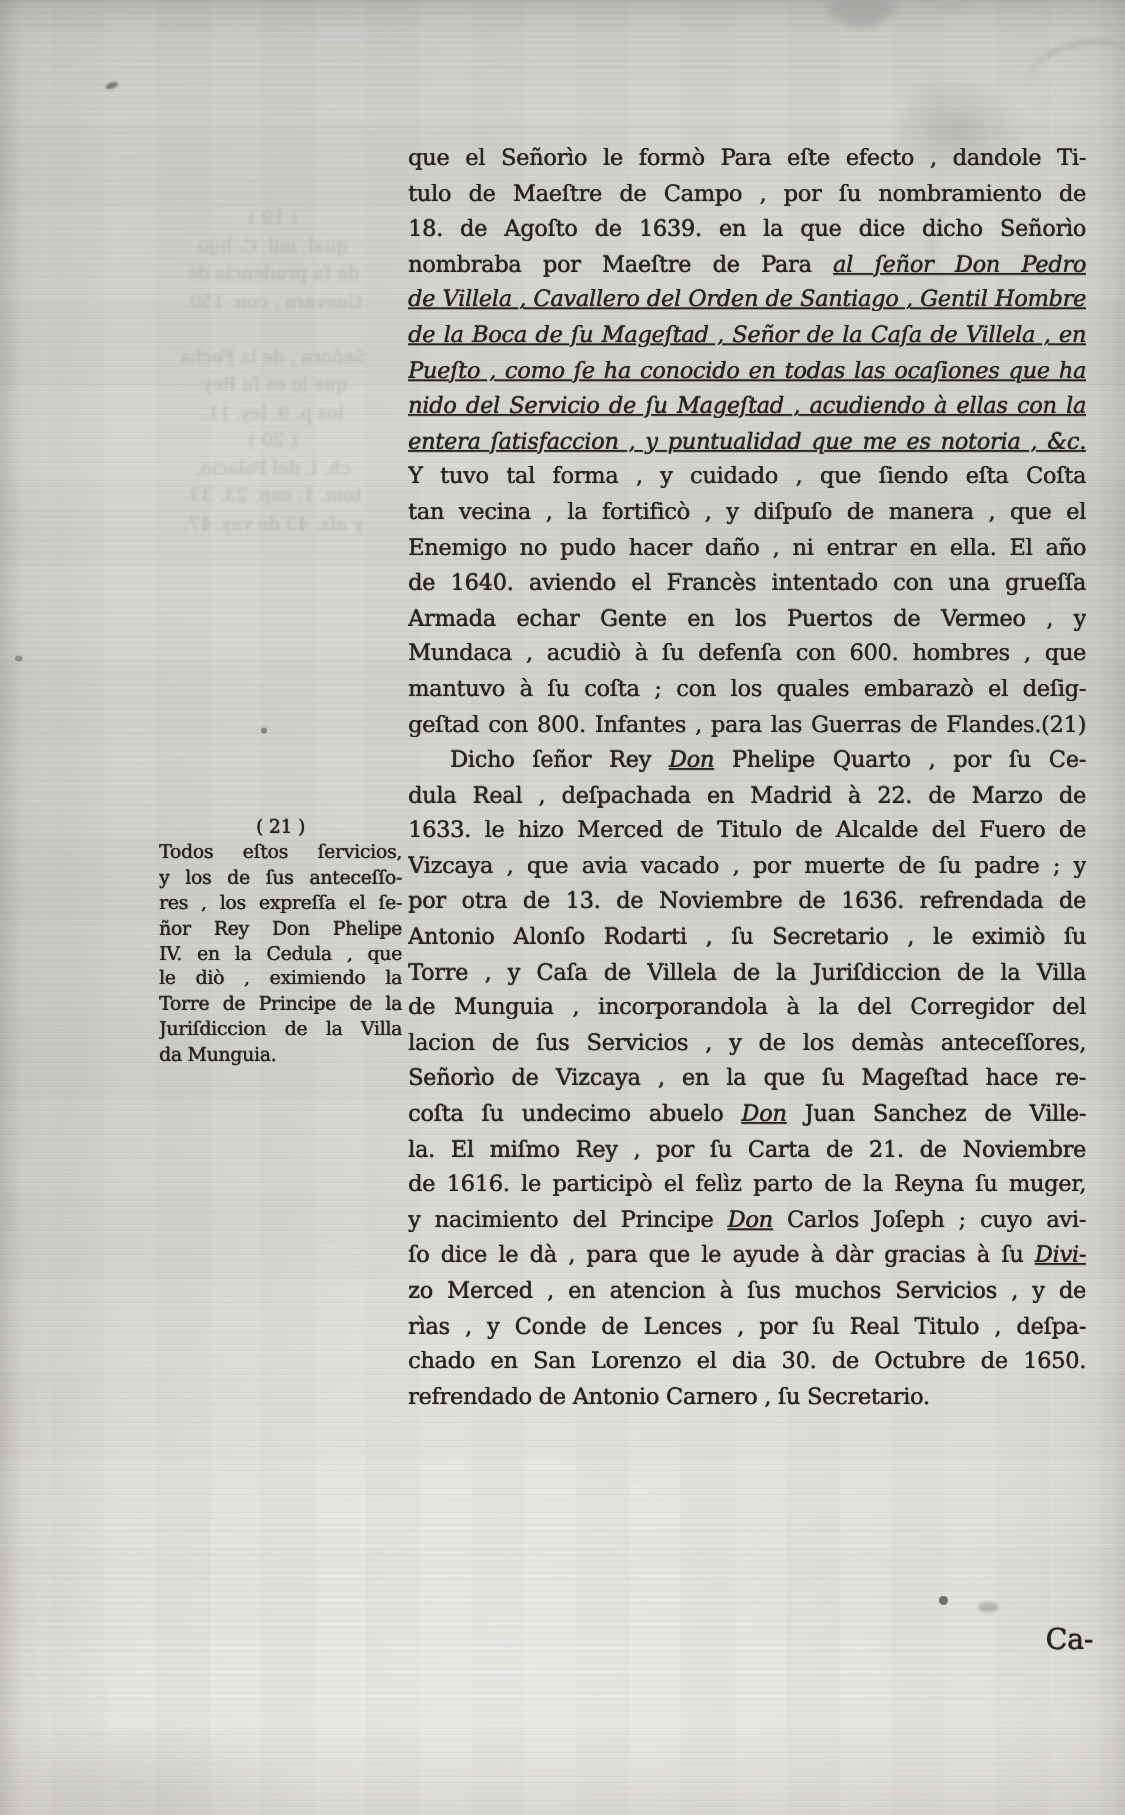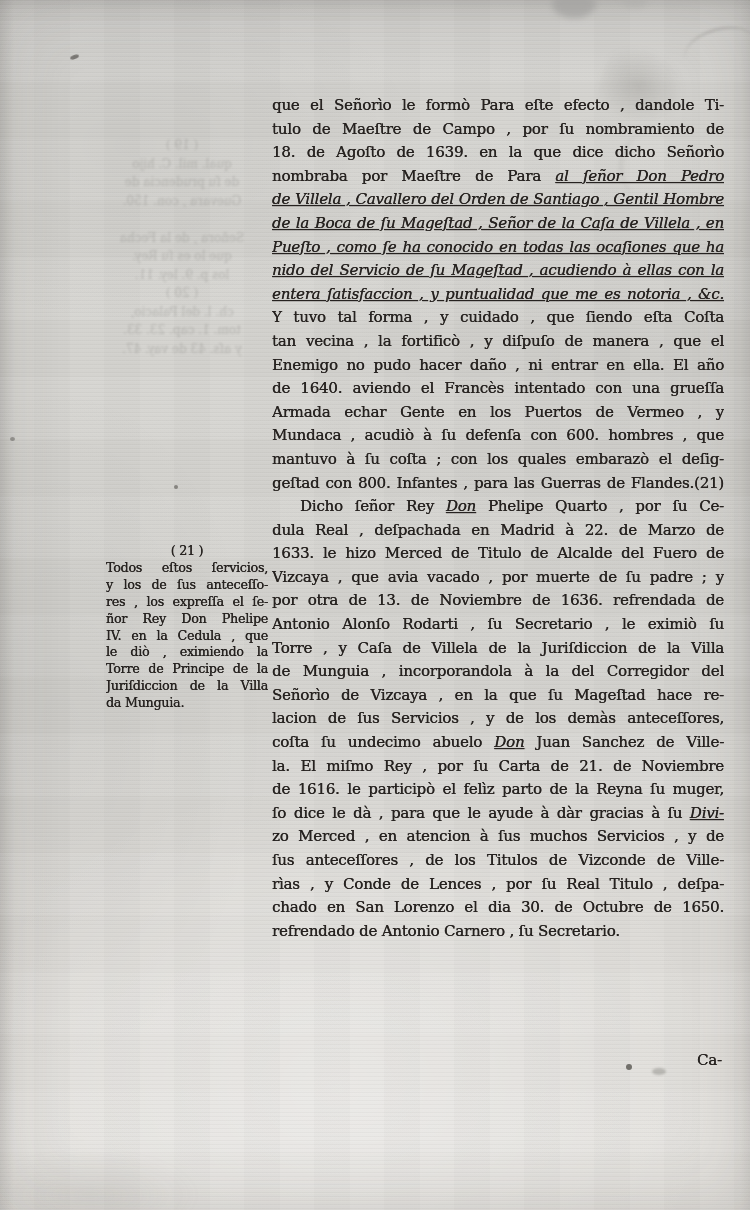--- a/index.html
+++ b/index.html
@@ -123,22 +123,22 @@
   .tline.ind { text-indent: 28px; }
   .tline.endpara { text-align-last: left; }
   .it { font-style: italic; text-decoration: underline; }
 
   
   .main-text, .margin-note, .catchword {
     text-shadow: 0.25px 0.25px 0.55px rgba(38,34,30,0.85), -0.1px -0.1px 0.35px rgba(38,34,30,0.35);
   }
 
   .catchword {
-    position: absolute; left: 697px; top: 1049px;
-    font-size: 15px; line-height: 23.6px; letter-spacing: -0.2px;
+    position: absolute; left: 697px; top: 1082px;
+    font-size: 19px; line-height: 23.6px; letter-spacing: -0.2px;
   }
 </style>
 </head>
 <body>
 
 <div class="page">
 
   <div class="texture"></div>
   <div class="edge-shade"></div>
 
@@ -203,28 +203,28 @@
       <div class="tline"><span>mantuvo à ſu coſta ; con los quales embarazò el deſig-</span></div>
       <div class="tline"><span>geſtad con 800. Infantes , para las Guerras de Flandes.(21)</span></div>
       <div class="tline ind"><span>Dicho ſeñor Rey </span><span class="it">Don</span><span> Phelipe Quarto , por ſu Ce-</span></div>
       <div class="tline"><span>dula Real , deſpachada en Madrid à 22. de Marzo de</span></div>
       <div class="tline"><span>1633. le hizo Merced de Titulo de Alcalde del Fuero de</span></div>
       <div class="tline"><span>Vizcaya , que avia vacado , por muerte de ſu padre ; y</span></div>
       <div class="tline"><span>por otra de 13. de Noviembre de 1636. refrendada de</span></div>
       <div class="tline"><span>Antonio Alonſo Rodarti , ſu Secretario , le eximiò ſu</span></div>
       <div class="tline"><span>Torre , y Caſa de Villela de la Juriſdiccion de la Villa</span></div>
       <div class="tline"><span>de Munguia , incorporandola à la del Corregidor del</span></div>
+      <div class="tline"><span>lacion de ſus Servicios , y de los demàs anteceſſores,</span></div>
       <div class="tline"><span>Señorìo de Vizcaya , en la que ſu Mageſtad hace re-</span></div>
-      <div class="tline"><span>lacion de ſus Servicios , y de los demàs anteceſſores,</span></div>
       <div class="tline"><span>coſta ſu undecimo abuelo </span><span class="it">Don</span><span> Juan Sanchez de Ville-</span></div>
       <div class="tline"><span>la. El miſmo Rey , por ſu Carta de 21. de Noviembre</span></div>
       <div class="tline"><span>de 1616. le participò el felìz parto de la Reyna ſu muger,</span></div>
+      <div class="tline"><span>y nacimiento del Principe </span><span class="it">Don</span><span> Carlos Joſeph ; cuyo avi-</span></div>
       <div class="tline"><span>ſo dice le dà , para que le ayude à dàr gracias à ſu </span><span class="it">Divi-</span></div>
       <div class="tline"><span>zo Merced , en atencion à ſus muchos Servicios , y de</span></div>
-      <div class="tline"><span>ſus anteceſſores , de los Titulos de Vizconde de Ville-</span></div>
       <div class="tline"><span>rìas , y Conde de Lences , por ſu Real Titulo , deſpa-</span></div>
       <div class="tline"><span>chado en San Lorenzo el dia 30. de Octubre de 1650.</span></div>
       <div class="tline endpara"><span>refrendado de Antonio Carnero , ſu Secretario.</span></div>
     </div>
 
   <div class="catchword">Ca-</div>
 
 </div>
 
 </body></html>

